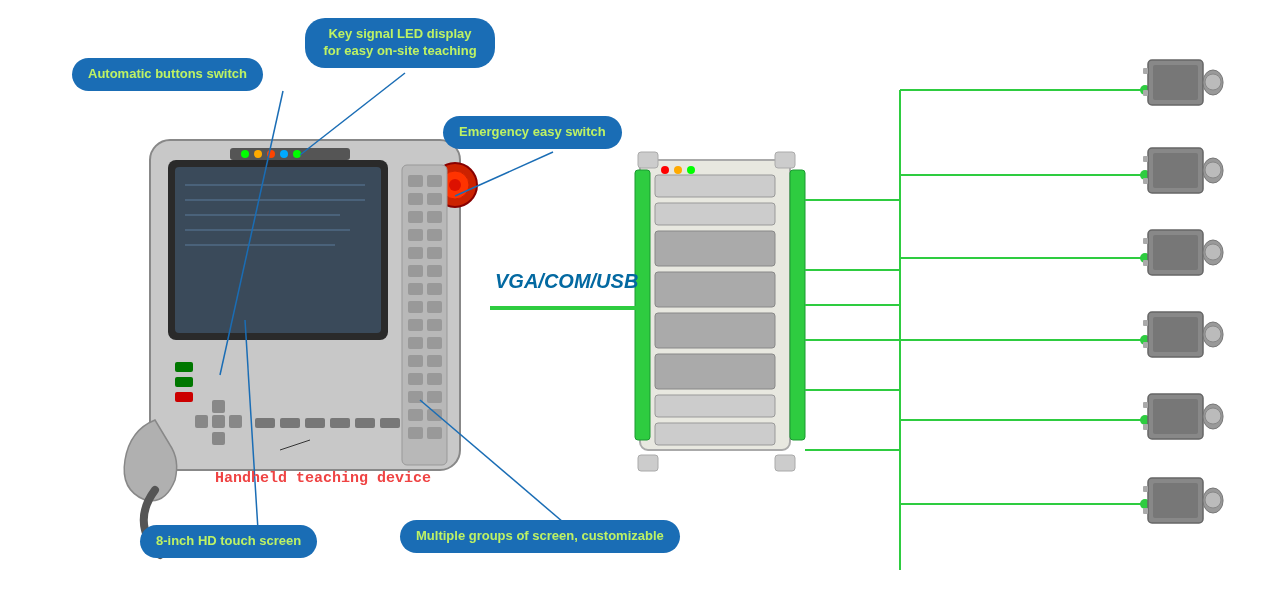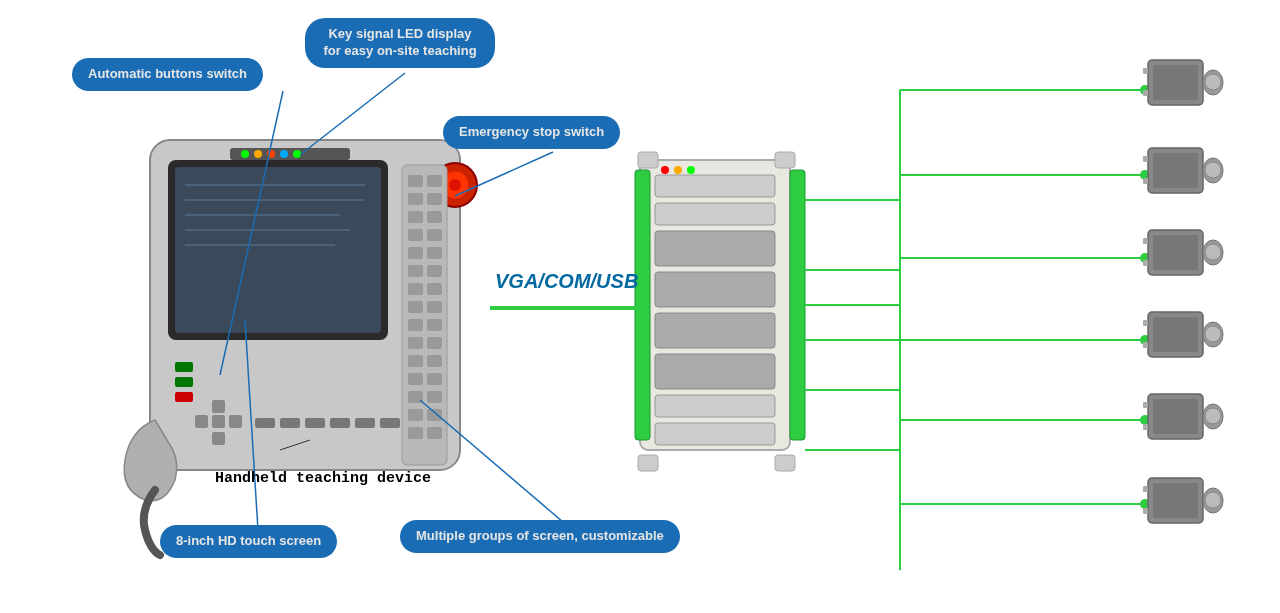--- a/index.html
+++ b/index.html
@@ -15,21 +15,21 @@
     .diagram-container {
       position: relative;
       width: 1280px;
       height: 613px;
     }
 
     
     .callout {
       position: absolute;
       background: #1a6db5;
-      color: #e5e5e5;
+      color: #bef264;
       border-radius: 20px;
       padding: 8px 16px;
       font-size: 13px;
       font-weight: bold;
       text-align: center;
       line-height: 1.3;
       white-space: nowrap;
     }
 
     
@@ -241,23 +241,23 @@
 
     <line x1="570" y1="528" x2="420" y2="400" stroke="#1a6db5" stroke-width="1.5"></line>
 
     <line x1="310" y1="440" x2="280" y2="450" stroke="#333" stroke-width="1" stroke-dasharray="none"></line>
   </svg>
 
   <div class="callout" style="left:72px; top:58px; white-space:nowrap;">Automatic buttons switch</div>
 
   <div class="callout" style="left:305px; top:18px; white-space:normal; width:190px; text-align:center;">Key signal LED display<br>for easy on-site teaching</div>
 
-  <div class="callout" style="left:443px; top:116px;">Emergency stop switch</div>
-
-  <div class="callout" style="left:160px; top:525px;">8-inch HD touch screen</div>
+  <div class="callout" style="left:443px; top:116px;">Emergency easy switch</div>
+
+  <div class="callout" style="left:140px; top:525px;">8-inch HD touch screen</div>
 
   <div class="callout" style="left:400px; top:520px;">Multiple groups of screen, customizable</div>
 
-  <div style="position:absolute; left:215px; top:470px; font-size:15px; font-weight:bold; color:#000000; font-family:'Courier New',monospace;">Handheld teaching device</div>
+  <div style="position:absolute; left:215px; top:470px; font-size:15px; font-weight:bold; color:#ef4444; font-family:'Courier New',monospace;">Handheld teaching device</div>
 
   <div style="position:absolute; left:495px; top:270px; color:#0369a1; font-size:20px; font-weight:bold; font-style:italic;">VGA/COM/USB</div>
 
 </div>
 
 </body></html>

